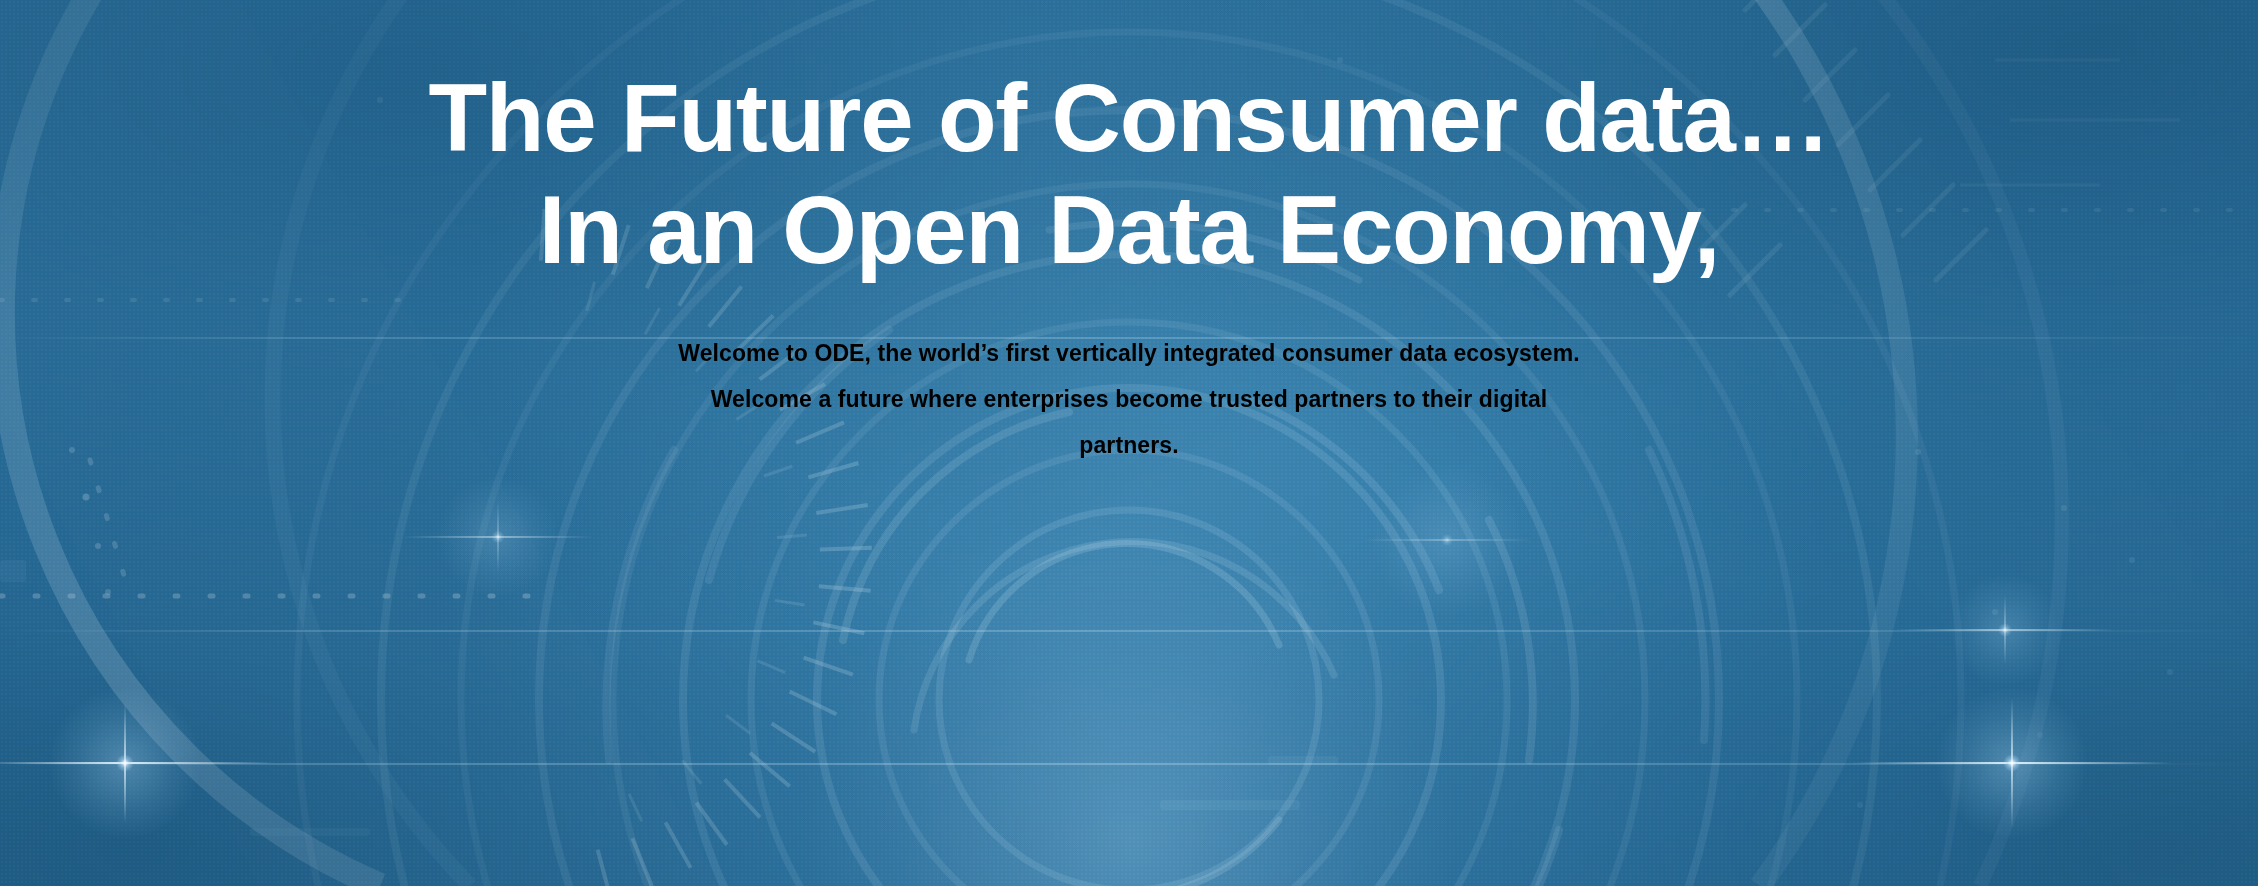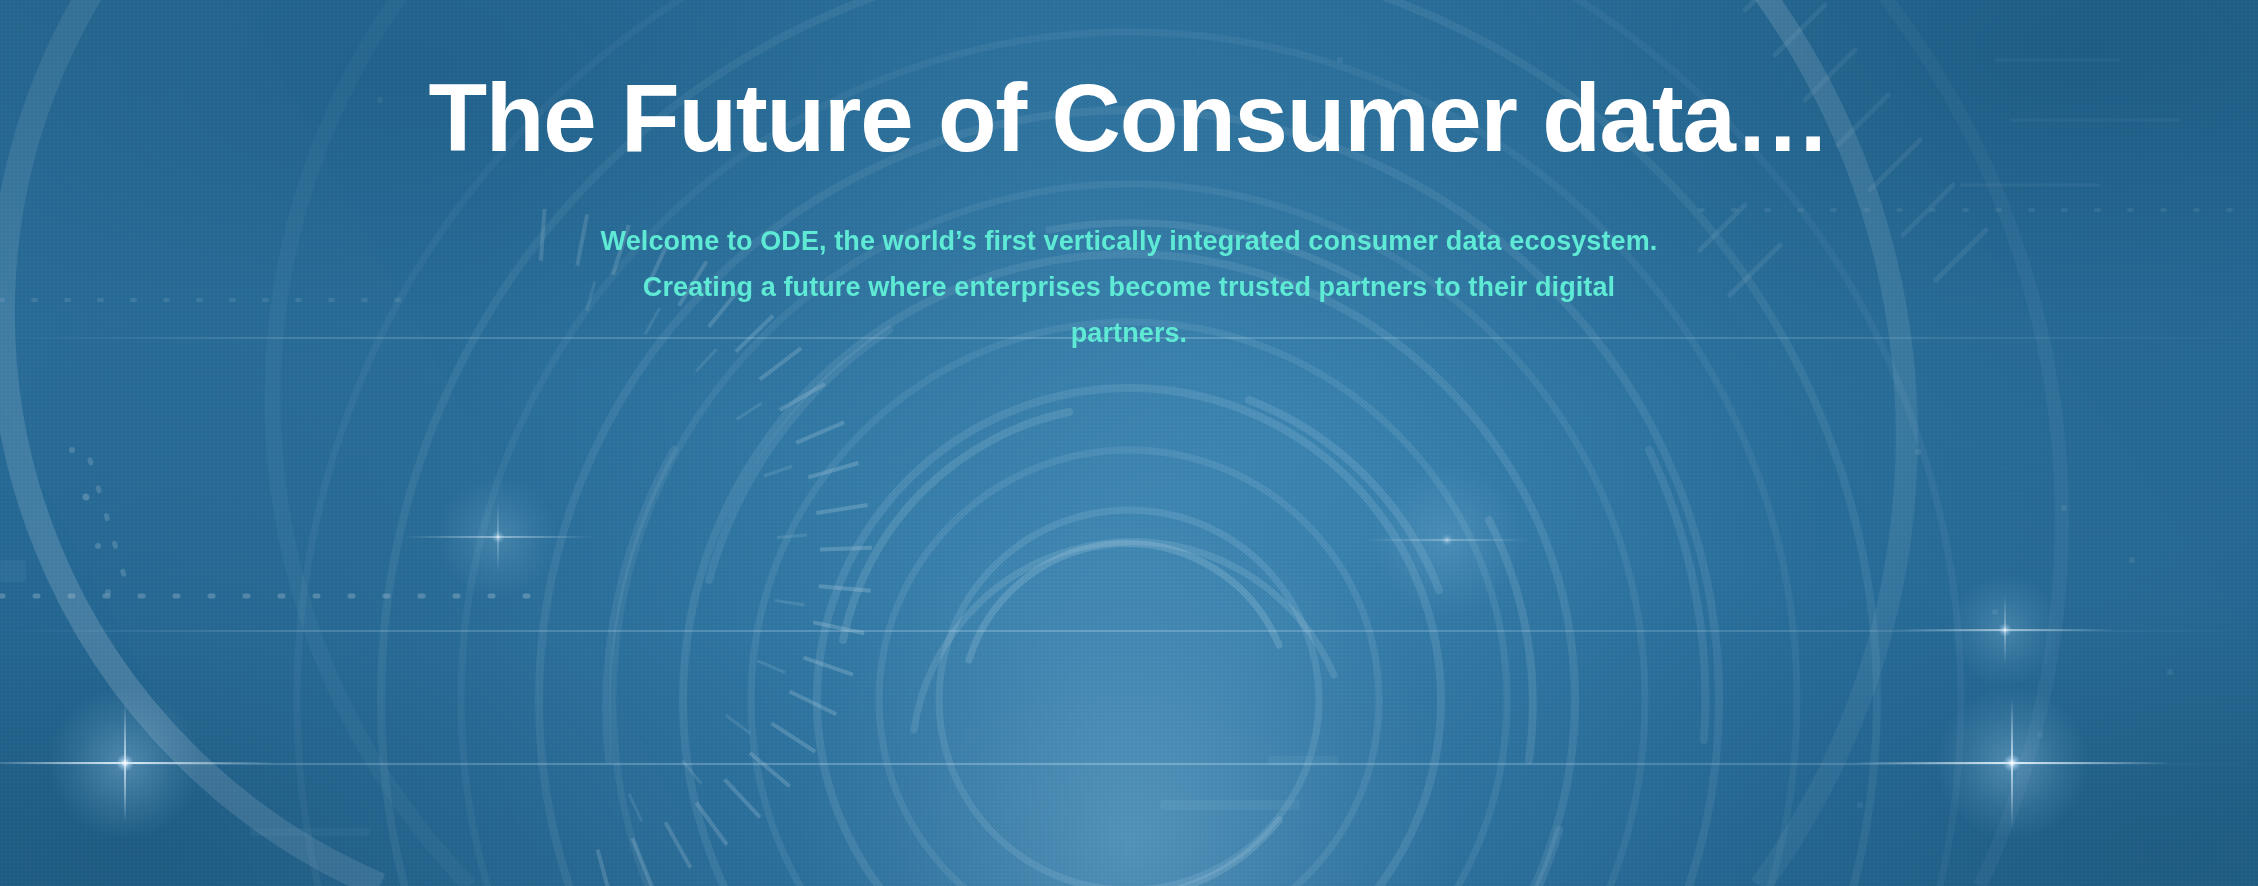--- a/index.html
+++ b/index.html
@@ -105,23 +105,23 @@
     letter-spacing:-1.2px;
     text-rendering:optimizeLegibility;
   }
   .headline .ln{display:block;}
 
   .subcopy{
     margin:0;
     margin-top:44px;
     width:1200px;
     text-align:center;
-    color:#5eead4;
+    color:#000000;
     font-weight:600;
-    font-size:27px;
+    font-size:23px;
     line-height:46px;
     letter-spacing:.1px;
   }
   .subcopy .ln{display:block;}
 </style>
 </head>
 <body>
 
 <div class="hero">
 
@@ -318,22 +318,23 @@
   <div class="flare" style="left:1447px; top:540px;">
     <div class="halo" style="width:150px;height:150px;opacity:.55;"></div>
     <div class="h" style="width:170px;opacity:.35;"></div>
     <div class="core" style="width:12px;height:12px;opacity:.5;"></div>
   </div>
 
   <div class="content">
 
     <h1 class="headline">
       <span class="ln">The Future of Consumer data…</span>
+      <span class="ln">In an Open Data Economy,</span>
     </h1>
 
     <p class="subcopy">
       <span class="ln">Welcome to ODE, the world’s first vertically integrated consumer data ecosystem.</span>
-      <span class="ln">Creating a future where enterprises become trusted partners to their digital</span>
+      <span class="ln">Welcome a future where enterprises become trusted partners to their digital</span>
       <span class="ln">partners.</span>
     </p>
 
   </div>
 </div>
 
 </body></html>

